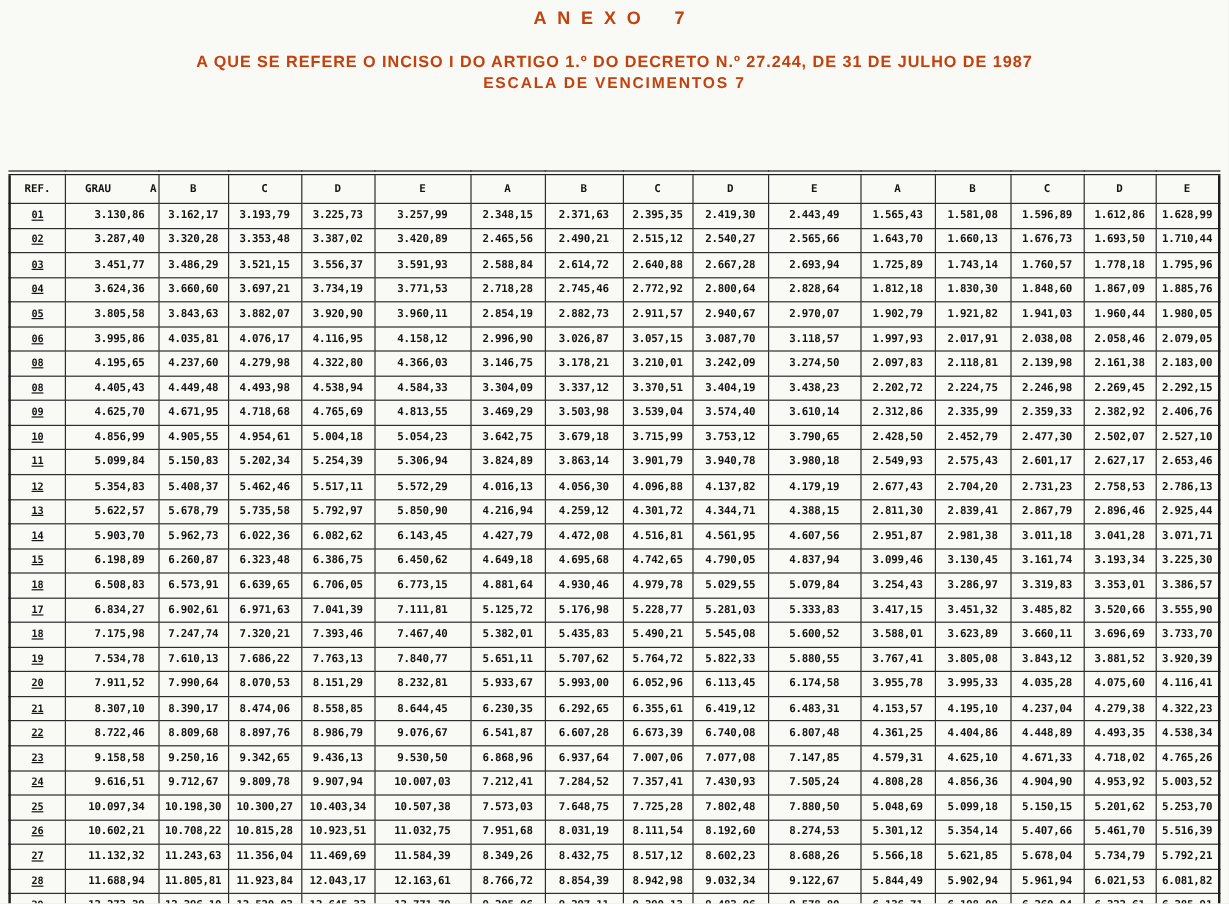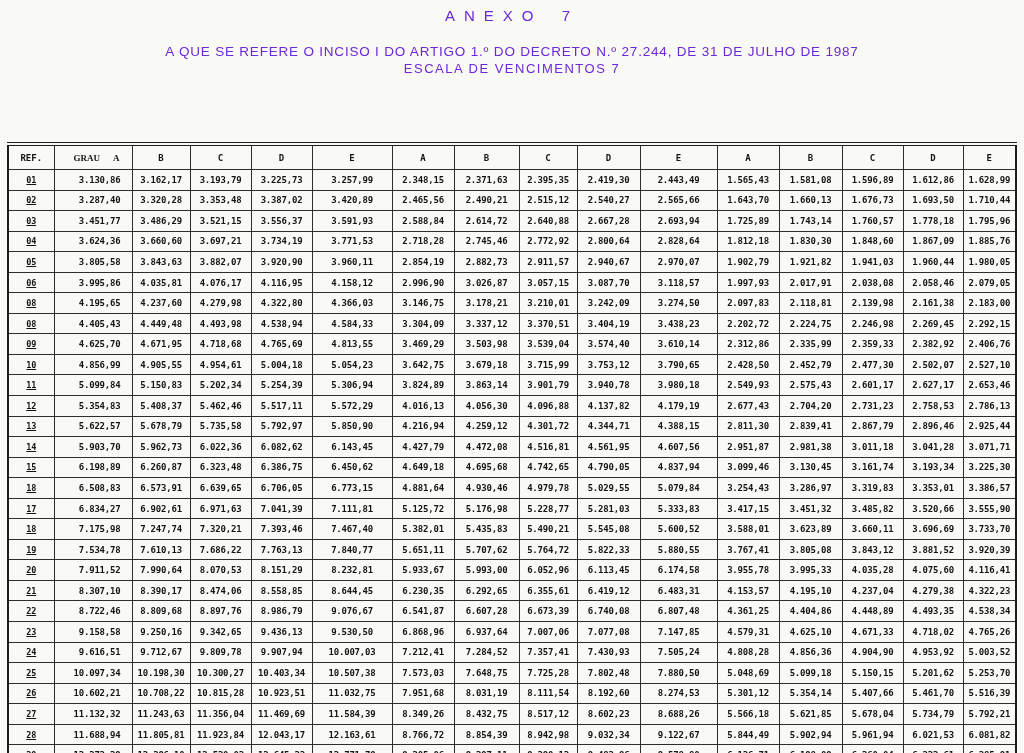--- a/index.html
+++ b/index.html
@@ -3,37 +3,37 @@
 <meta charset="utf-8">
 <style>
   html,body{margin:0;padding:0;background:#e8e8e6;}
   .page{
     position:relative;width:1024px;height:753px;overflow:hidden;
     background:#f9f9f6;color:#161616;
     font-family:"DejaVu Sans Mono","Liberation Mono",monospace;
   }
   .doc-header{
     padding-top:7px;text-align:center;
-    font-family:"Liberation Sans",sans-serif;font-weight:normal;color:#6d28d9;
+    font-family:"Liberation Sans",sans-serif;font-weight:bold;color:#c2410c;
   }
   .h1{font-size:15px;letter-spacing:9px;word-spacing:6px;}
   .h2{font-size:13.5px;letter-spacing:.8px;margin-top:20px;}
   .h3{font-size:13px;letter-spacing:1.5px;margin-top:2px;}
   table.venc{
     border-collapse:collapse;table-layout:fixed;
     width:1010px;margin:66px 0 0 7px;
     border:2px solid #1d1d1d;border-top:4px double #1d1d1d;
   }
   .venc th,.venc td{
     border:1px solid #2e2e2e;overflow:hidden;white-space:nowrap;
     font-weight:bold;color:#141414;
   }
   .gtitle{height:16px;font-size:9.5px;letter-spacing:6px;text-align:center;}
   .colhead{height:21px;font-size:9px;border-bottom:2px solid #1d1d1d;}
-  .colhead.graua{text-align:center;padding-left:8px;white-space:pre;font-family:Liberation Serif, serif;}
+  .colhead.graua{text-align:right;padding-left:8px;white-space:pre;}
   .venc td{height:17.55px;font-size:9px;text-align:center;letter-spacing:-.2px;}
   .venc td.ref{font-size:8.5px;text-decoration:underline;}
   .venc td.graua{text-align:right;padding-right:11px;margin-left:24px;}
   .grp{border-left:4px double #1d1d1d;}
 </style>
 </head>
 <body>
 
 <div class="page">
   <div class="doc-header">

